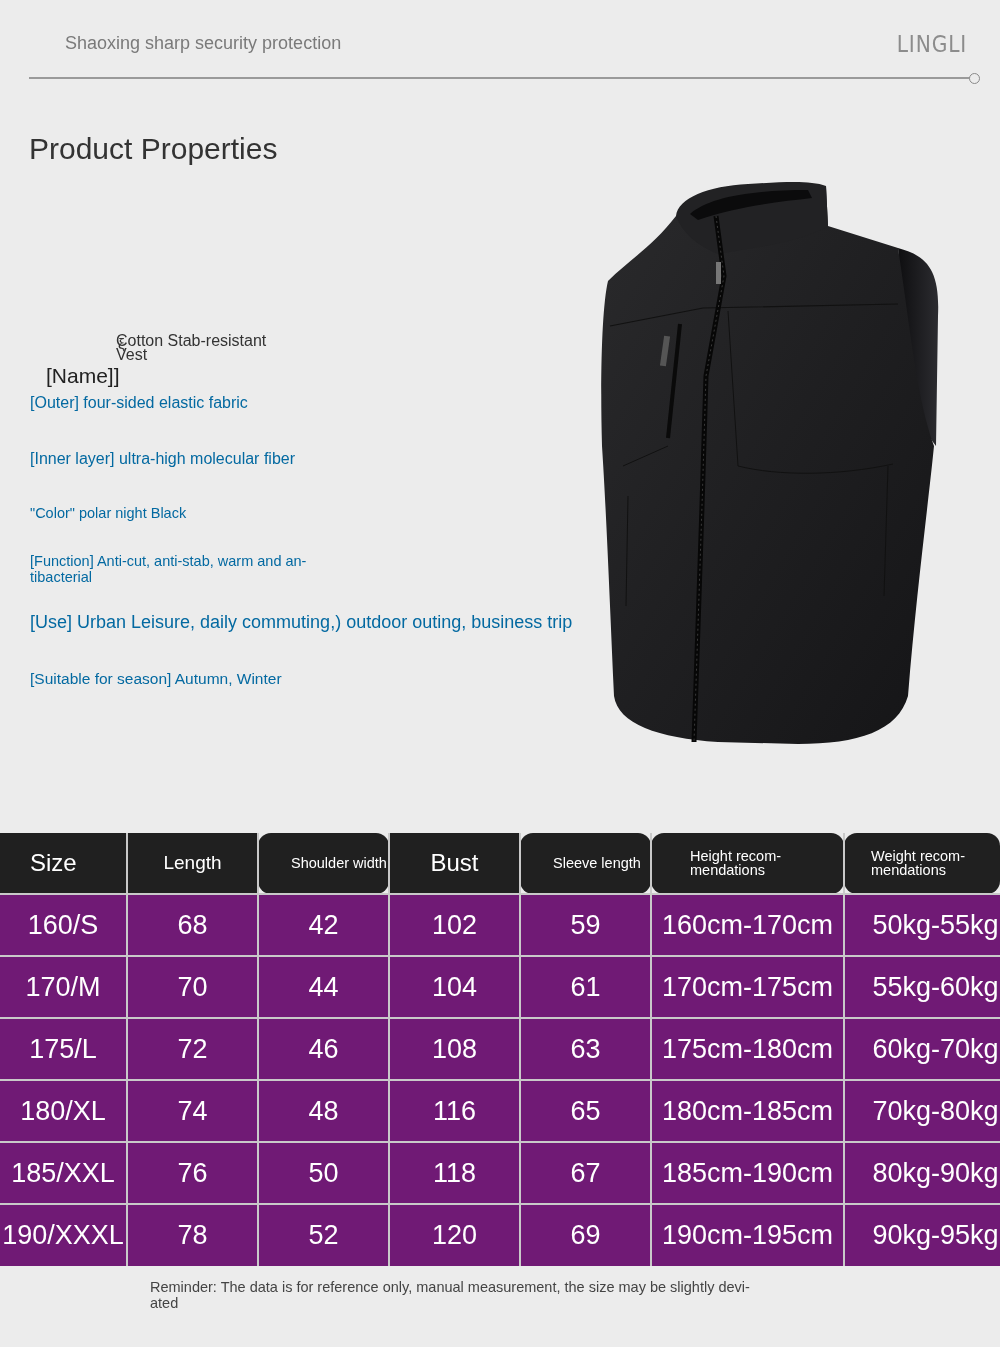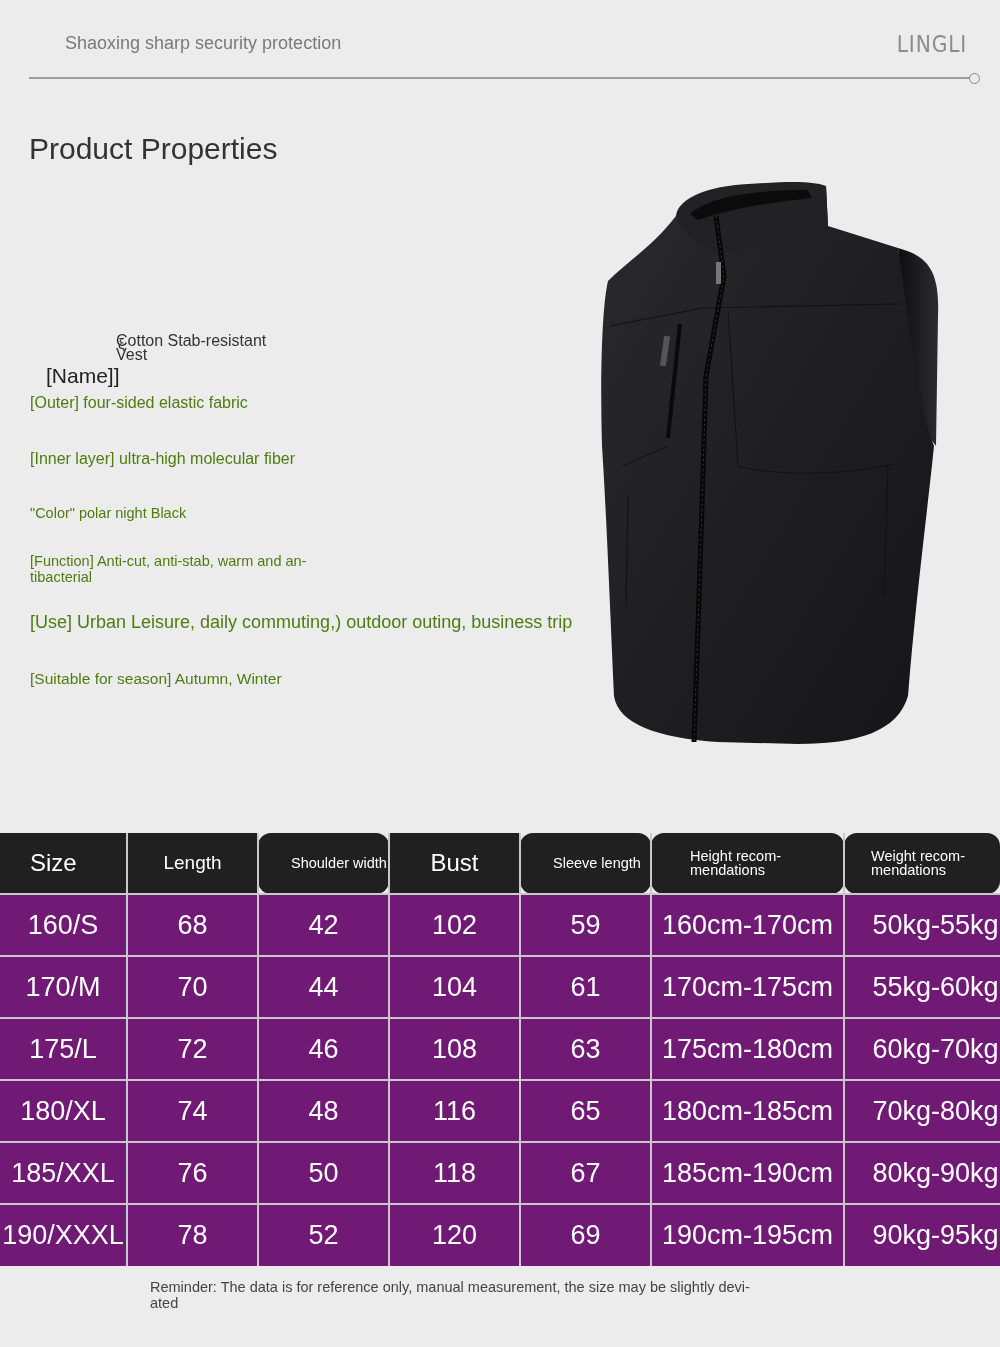--- a/index.html
+++ b/index.html
@@ -6,21 +6,21 @@
     html, body { width: 1000px; height: 1347px; background: #ececec; overflow: hidden; }
     body { position: relative; font-family: "Liberation Sans", sans-serif; color: #222; }
 
     .brand-tagline { position: absolute; left: 24px; top: 33px; font-size: 18px; color: #7a7a7a; margin-left: 41px; }
     .brand-logo { position: absolute; right: 33px; top: 31px; font-size: 23px; color: #8c8c8c; letter-spacing: 1px; font-family: "DejaVu Sans", sans-serif; font-weight: normal; transform: scaleX(0.88); transform-origin: right center; }
     .header-rule { position: absolute; left: 29px; top: 77px; width: 941px; height: 2px; background: #9a9a9a; }
     .header-rule-end { position: absolute; left: 969px; top: 73px; width: 11px; height: 11px; border: 1.5px solid #8a8a8a; border-radius: 50%; background: #ececec; }
 
     .page-title { position: absolute; left: 29px; top: 132px; font-size: 30px; color: #333; font-weight: normal; }
 
-    .prop { position: absolute; left: 30px; color: #4d7c0f; white-space: nowrap; }
+    .prop { position: absolute; left: 30px; color: #0369a1; white-space: nowrap; }
     .prop-name-label { position: absolute; left: 46px; top: 336px; font-size: 21px; color: #222; margin-top: 28px; }
     .prop-name-value { position: absolute; left: 116px; top: 334px; font-size: 16px; line-height: 14px; color: #333; width: 170px; white-space: normal; }
     .prop-name-glyph { position: absolute; left: 118px; top: 335px; font-size: 15px; color: #333; }
     .p-outer { top: 394px; font-size: 16px; }
     .p-inner { top: 450px; font-size: 16px; }
     .p-color { top: 505px; font-size: 14.5px; }
     .p-function { top: 553px; font-size: 14.5px; line-height: 16px; white-space: normal; width: 300px; }
     .p-use { top: 612px; font-size: 18px; }
     .p-season { top: 670px; font-size: 15.5px; }
 

